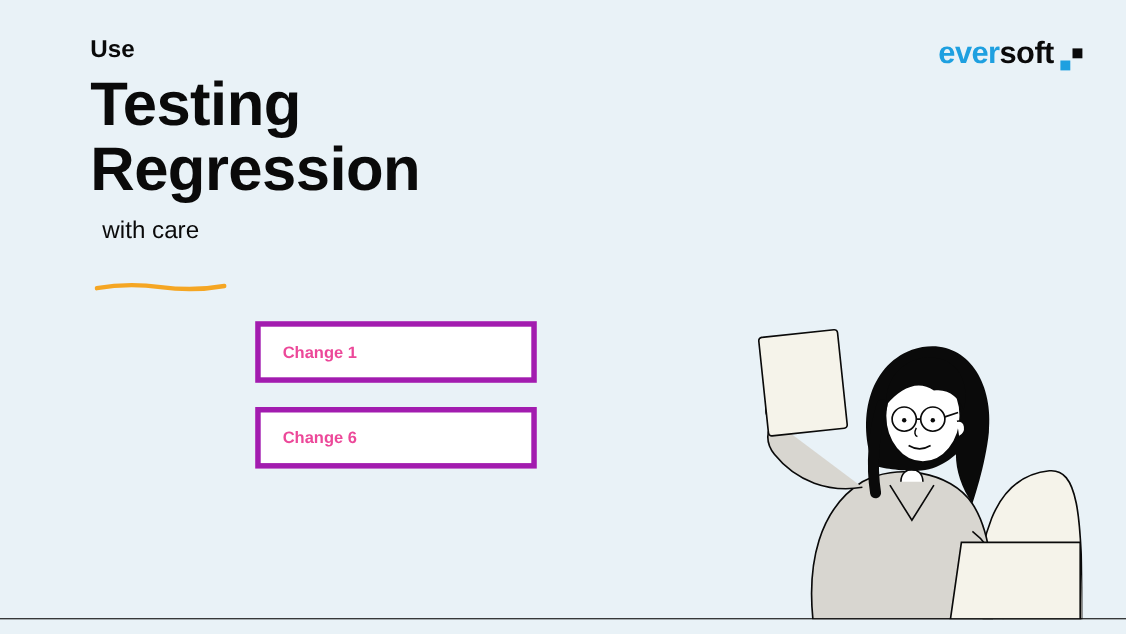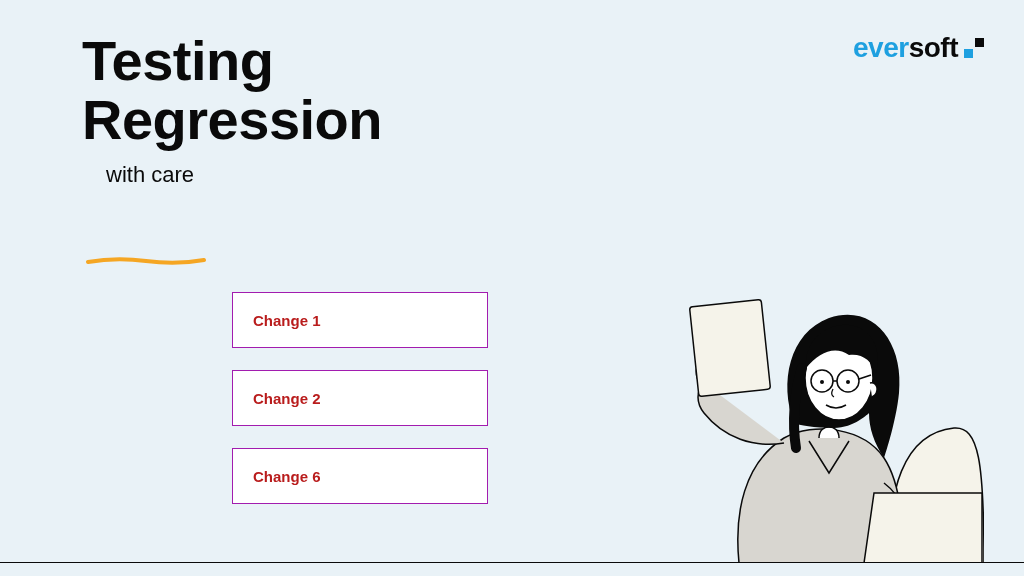--- a/index.html
+++ b/index.html
@@ -27,35 +27,35 @@
     font-weight: 900;
     color: #0a0a0a;
     line-height: 1.05;
     letter-spacing: -0.5px;
   }
   .post-title {
     font-size: 22px;
     font-weight: 500;
     color: #0a0a0a;
     margin-top: 12px;
-    margin-left: 24px;
+    margin-left: 11px;
   }
   .underline {
     position: absolute;
     left: 86px;
     top: 256px;
     width: 120px;
     height: 10px;
   }
   .logo {
     position: absolute;
     right: 40px;
     top: 32px;
     display: flex;
-    align-items: center;
+    align-items: flex-end;
     gap: 4px;
   }
   .logo-text {
     font-size: 28px;
     font-weight: 700;
     letter-spacing: -0.5px;
   }
   .logo-ever { color: #1ea0e0; }
   .logo-soft { color: #0a0a0a; }
   .logo-mark {
@@ -82,27 +82,27 @@
     left: 232px;
     top: 292px;
     display: flex;
     flex-direction: column;
     gap: 22px;
   }
   .change-box {
     width: 256px;
     height: 56px;
     background: #ffffff;
-    border: 1px solid #a21caf;
+    border: 5px solid #a21caf;
     display: flex;
     align-items: center;
     padding-left: 20px;
     font-size: 15px;
     font-weight: 700;
-    color: #b91c1c;
+    color: #ec4899;
   }
   .baseline {
     position: absolute;
     left: 0;
     right: 0;
     bottom: 13px;
     height: 1px;
     background: #0a0a0a;
   }
   .illustration {
@@ -110,20 +110,21 @@
     right: 40px;
     bottom: 13px;
     width: 400px;
     height: 300px;
   }
 </style>
 </head>
 <body>
 
 <div class="heading-block">
+  <div class="pre-title">Use</div>
   <div class="main-title">Testing</div>
   <div class="main-title">Regression</div>
   <div class="post-title">with care</div>
 </div>
 
 <svg class="underline" viewBox="0 0 120 10">
   <path d="M2 6 Q 30 1, 60 5 T 118 4" stroke="#f5a623" stroke-width="4" fill="none" stroke-linecap="round"></path>
 </svg>
 
 <div class="logo">
@@ -132,23 +133,20 @@
   </span>
   <span class="logo-mark">
     <span class="logo-sq1"></span>
     <span class="logo-sq2"></span>
   </span>
 </div>
 
 <div class="changes">
   <div class="change-box">
     <span>Change 1</span>
-  </div>
-  <div class="change-box">
-    <span>Change 2</span>
   </div>
   <div class="change-box">
     <span>Change 6</span>
   </div>
 </div>
 
 <svg class="illustration" viewBox="0 0 400 300">
 
   <path d="M310 300 C 300 230, 320 170, 370 165 C 395 163, 400 200, 400 300 Z" fill="#f5f3ea" stroke="#0a0a0a" stroke-width="1.5"></path>
 

